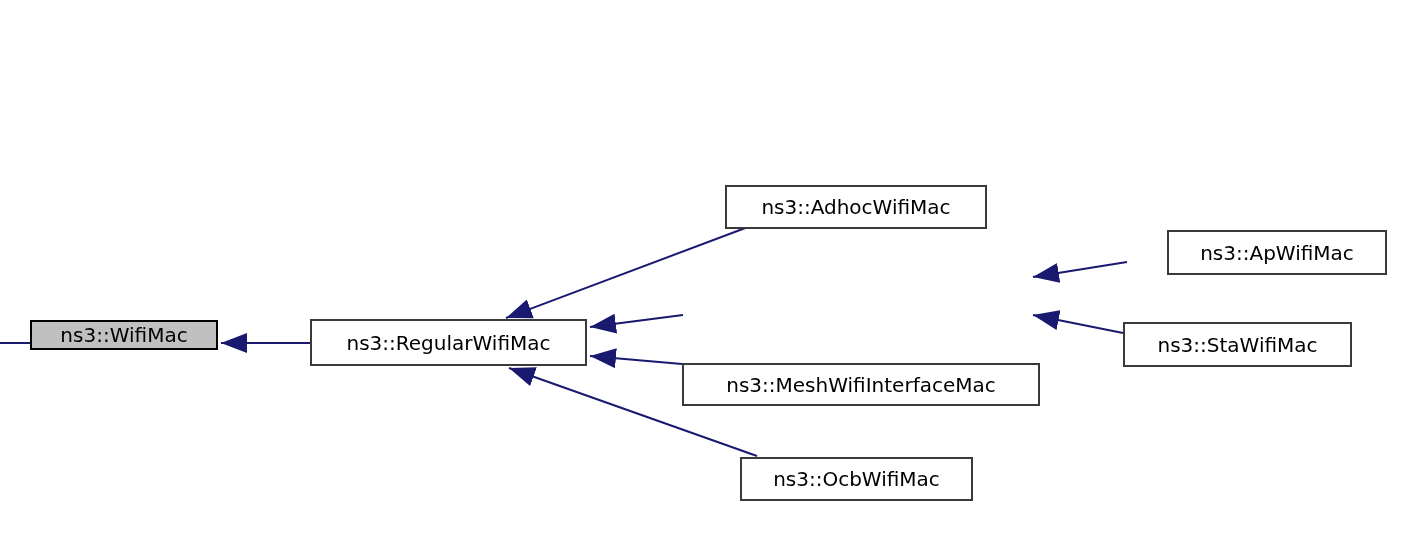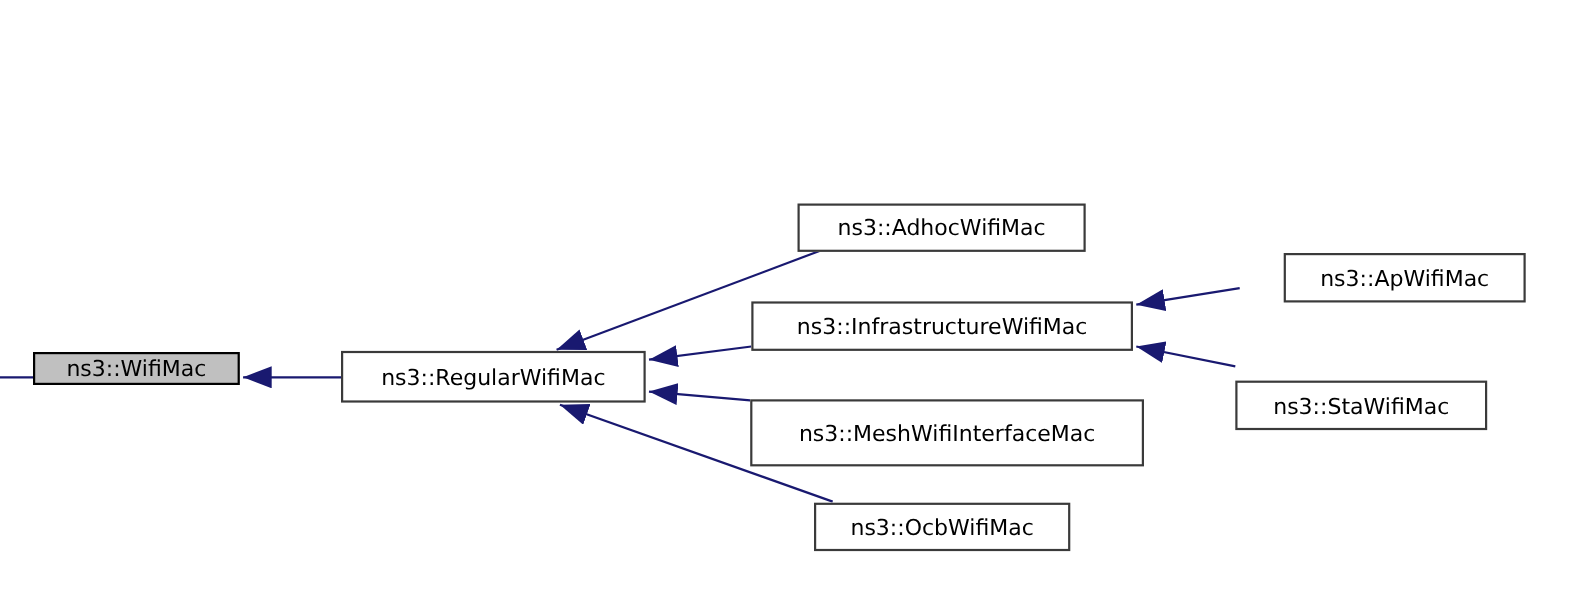--- a/index.html
+++ b/index.html
@@ -68,23 +68,22 @@
     <line class="edge-line" x1="1127" y1="262" x2="1033" y2="277" marker-end="url(#arrow)"></line>
     <line class="edge-line" x1="1123" y1="333" x2="1033" y2="315" marker-end="url(#arrow)"></line>
   </svg>
 
   <div class="node highlighted" style="left:30px; top:320px; width:188px; height:30px;">ns3::WifiMac</div>
 
   <div class="node" style="left:310px; top:319px; width:277px; height:47px;text-align:right;">ns3::RegularWifiMac</div>
 
   <div class="node" style="left:725px; top:185px; width:262px; height:44px;">ns3::AdhocWifiMac</div>
 
-  <div class="node" style="left:683px; top:274px; width:347px; height:45px;">ns3::InfrastructureWifiMac</div>
 
-  <div class="node" style="left:682px; top:363px; width:358px; height:61px;">ns3::MeshWifiInterfaceMac</div>
+  <div class="node" style="left:682px; top:363px; width:358px; height:43px;">ns3::MeshWifiInterfaceMac</div>
 
   <div class="node" style="left:740px; top:457px; width:233px; height:44px;text-align:right;">ns3::OcbWifiMac</div>
 
   <div class="node" style="left:1127px; top:230px; width:220px; height:45px;margin-left:40px;">ns3::ApWifiMac</div>
 
-  <div class="node" style="left:1123px; top:322px; width:229px; height:45px;margin-top:24px;">ns3::StaWifiMac</div>
+  <div class="node" style="left:1123px; top:322px; width:229px; height:45px;">ns3::StaWifiMac</div>
 
 </div>
 
 </body></html>

